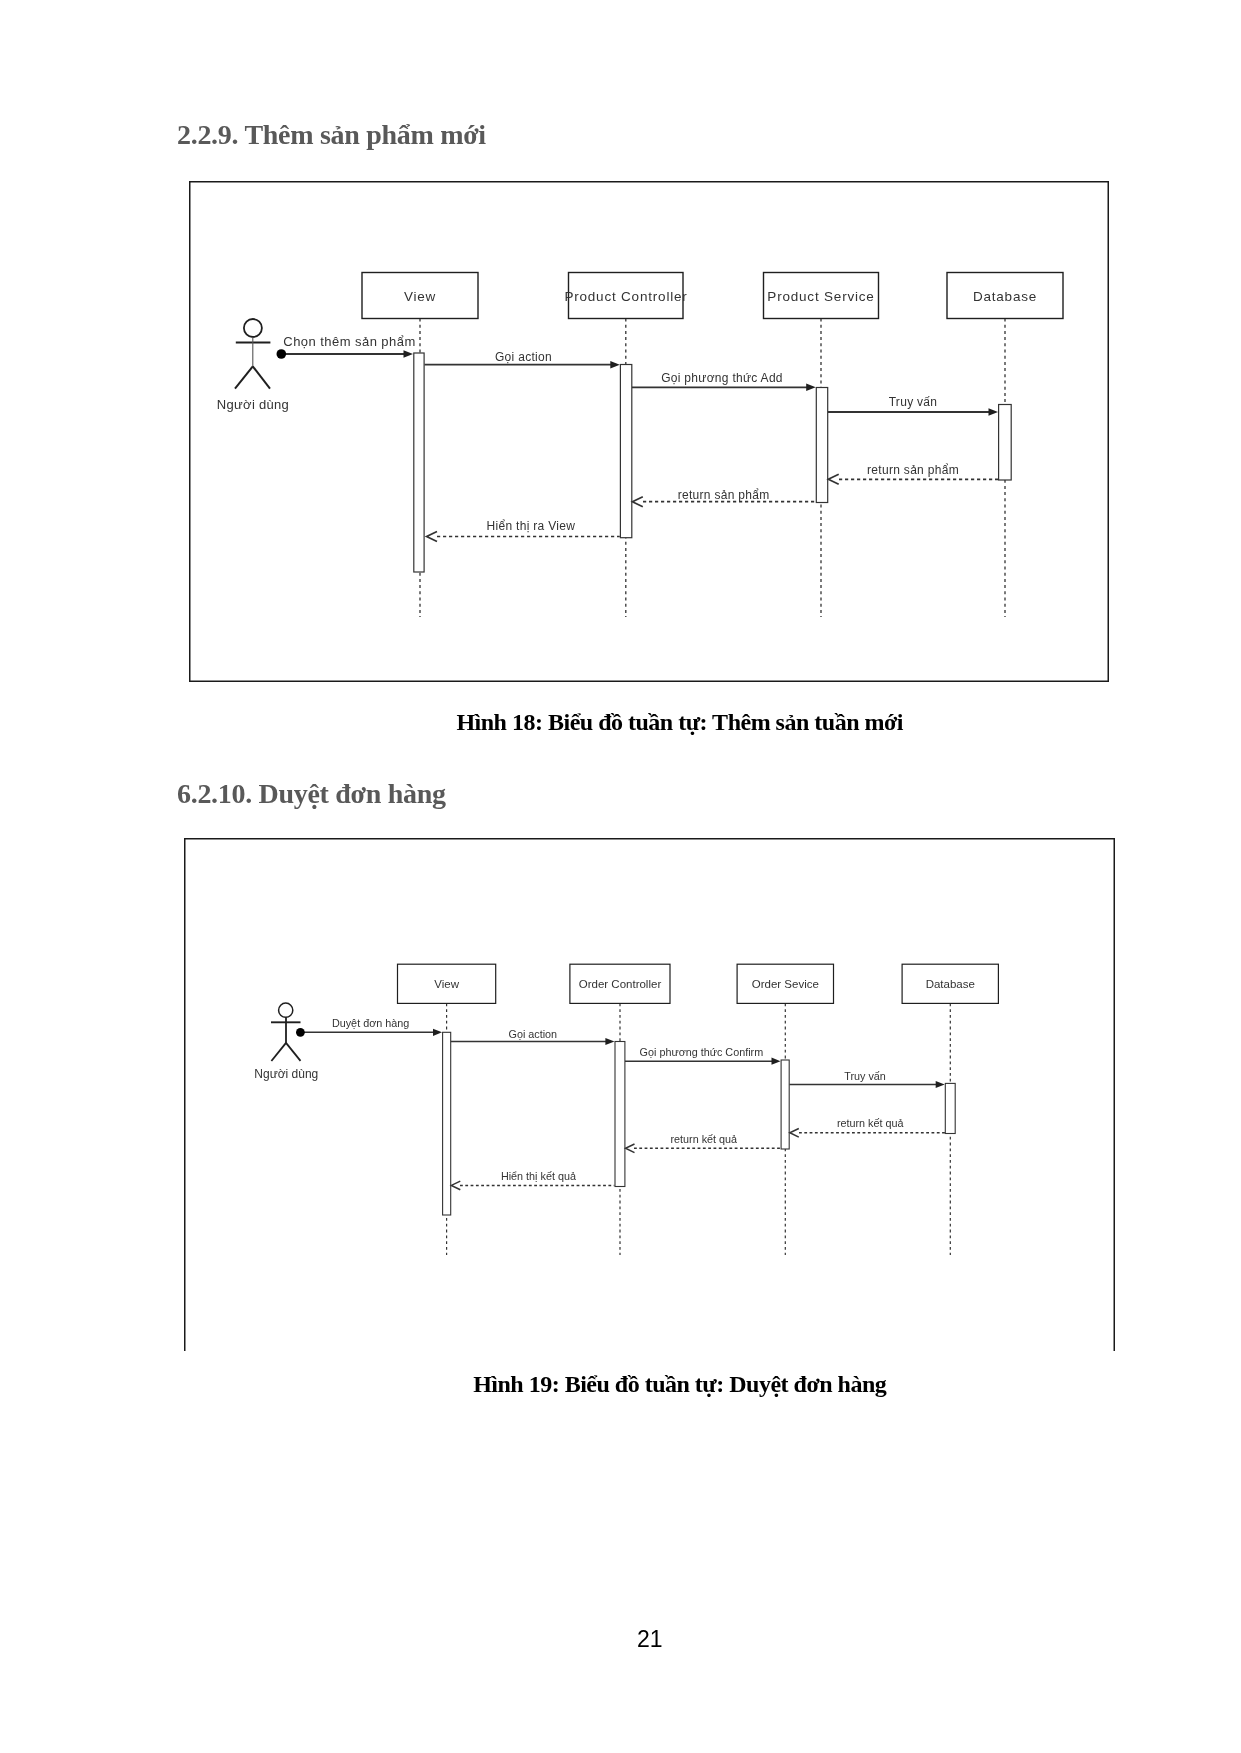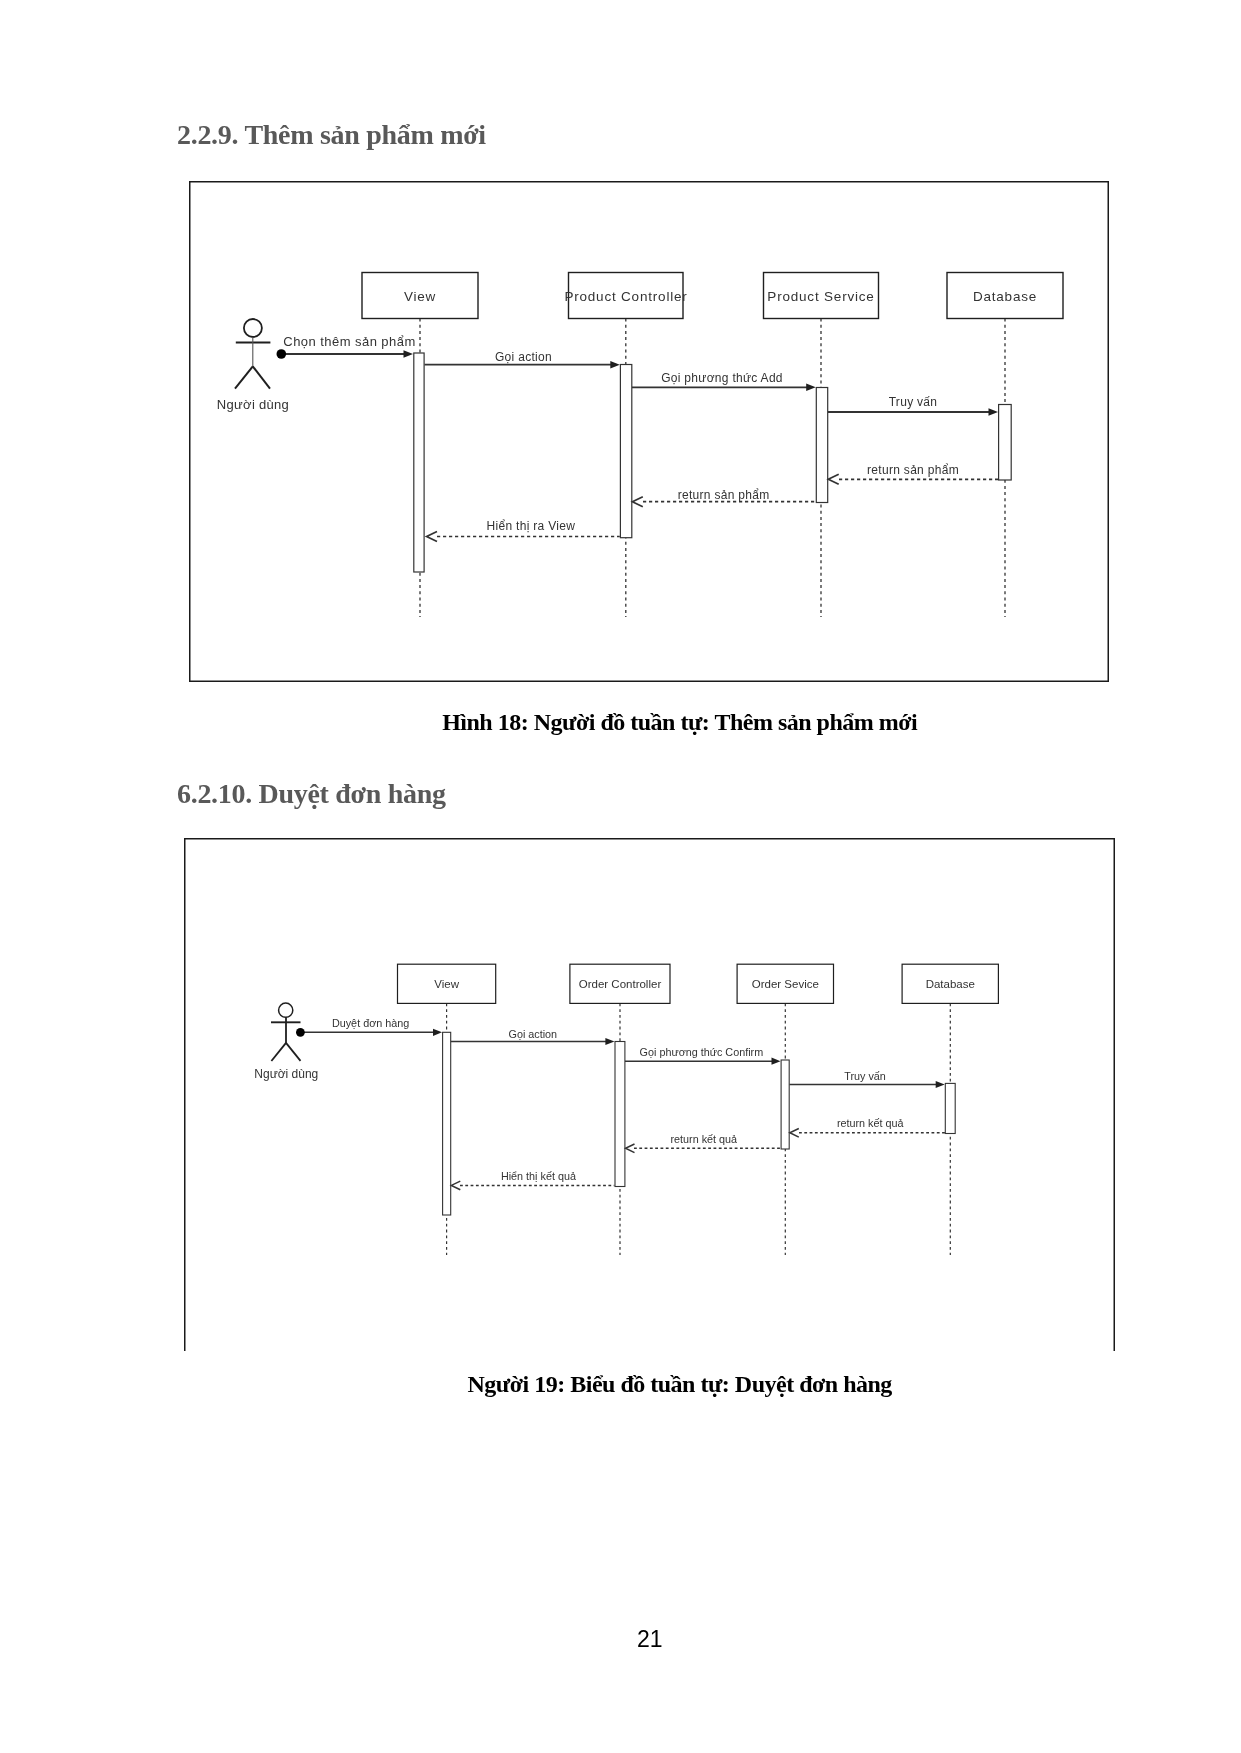--- a/index.html
+++ b/index.html
@@ -87,21 +87,21 @@
     <text x="160.5" y="165" font-size="13" letter-spacing="0.45">Chọn thêm sản phẩm</text>
     <text x="334.5" y="180">Gọi action</text>
     <text x="533" y="200.5">Gọi phương thức Add</text>
     <text x="724" y="224.5">Truy vấn</text>
     <text x="724" y="293">return sản phẩm</text>
     <text x="534.6" y="318">return sản phẩm</text>
     <text x="341.9" y="349">Hiển thị ra View</text>
   </g>
 </svg>
 
-<div class="cap" style="left:679.7px;top:710px;">Hình 18: Người đồ tuần tự: Thêm sản phẩm mới</div>
+<div class="cap" style="left:679.7px;top:710px;">Hình 18: Biểu đồ tuần tự: Thêm sản tuần mới</div>
 
 <div class="h" style="left:177px;top:779.5px;">6.2.10. Duyệt đơn hàng</div>
 
 <svg id="d2" style="left:184px;top:838px;" width="931" height="514" viewBox="0 0 931 514">
   <line x1="0.75" y1="0" x2="0.75" y2="513" stroke="#1a1a1a" stroke-width="1.5"></line>
   <line x1="930.25" y1="0" x2="930.25" y2="513" stroke="#1a1a1a" stroke-width="1.5"></line>
   <line x1="0" y1="0.75" x2="931" y2="0.75" stroke="#1a1a1a" stroke-width="1.5"></line>
 
   <g stroke="#333" stroke-width="1.2" stroke-dasharray="2.8,3">
     <line x1="262.6" y1="165.4" x2="262.6" y2="417"></line>
@@ -168,15 +168,15 @@
     <text x="186.6" y="189">Duyệt đơn hàng</text>
     <text x="348.8" y="199.5">Gọi action</text>
     <text x="517.4" y="218">Gọi phương thức Confirm</text>
     <text x="681" y="241.5">Truy vấn</text>
     <text x="686.2" y="288.5">return kết quả</text>
     <text x="519.8" y="304.5">return kết quả</text>
     <text x="354.4" y="342">Hiển thị kết quả</text>
   </g>
 </svg>
 
-<div class="cap" style="left:679.7px;top:1372px;">Người 19: Biểu đồ tuần tự: Duyệt đơn hàng</div>
+<div class="cap" style="left:679.7px;top:1372px;">Hình 19: Biểu đồ tuần tự: Duyệt đơn hàng</div>
 
 <div class="pnum" style="left:637px;top:1626px;">21</div>
 
 </body></html>

